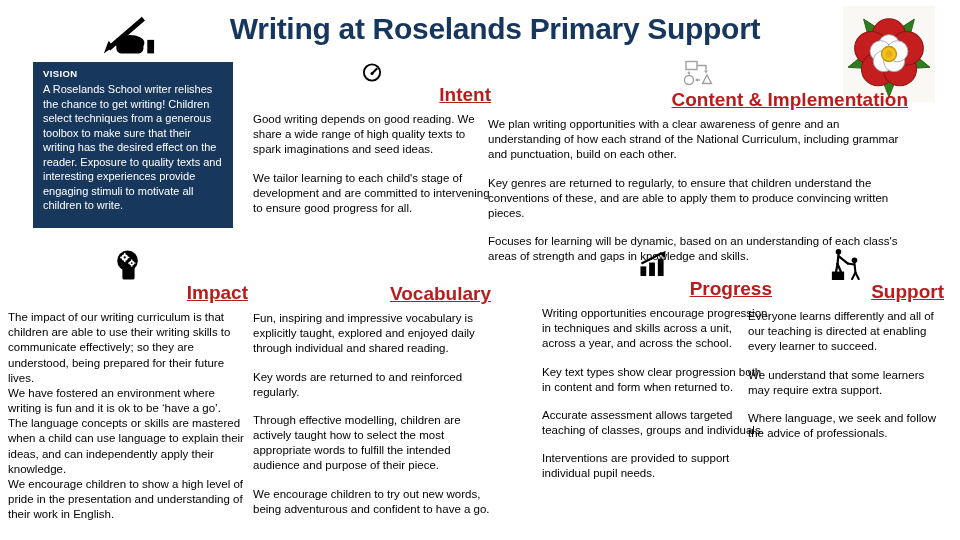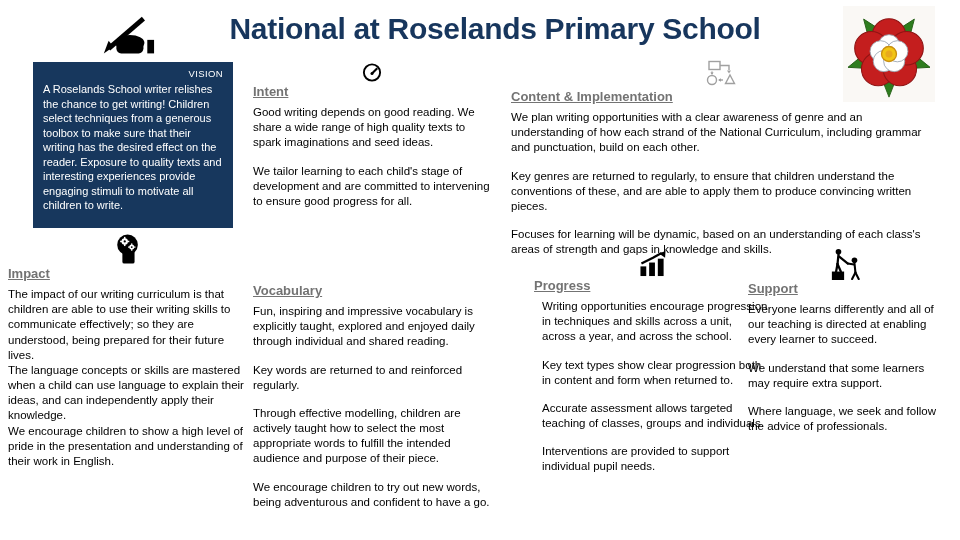--- a/index.html
+++ b/index.html
@@ -7,54 +7,54 @@
          font-family:"Liberation Sans",sans-serif;color:#000;}
   
   .title{position:absolute;left:170px;top:12px;width:650px;margin:0;text-align:center;
          font-size:30px;font-weight:bold;color:#17365D;letter-spacing:-.3px;}
   .pen-wrap{position:absolute;left:98px;top:16px;width:58px;height:40px;}
   .rose-wrap{position:absolute;left:843px;top:6px;width:92px;height:96px;background:#faf8f5;
              display:flex;align-items:center;justify-content:center;}
   
   .vision{position:absolute;left:33px;top:62px;width:200px;height:166px;background:#17375D;
           color:#fff;box-sizing:border-box;padding:6px 10px 6px 10px;}
-  .vision h2{margin:0 0 3px 0;font-size:9.5px;letter-spacing:.4px;text-align:right;font-weight:normal;}
+  .vision h2{margin:0 0 3px 0;font-size:9.5px;letter-spacing:.4px;text-align:left;font-weight:bold;}
   .vision p{margin:0;font-size:11px;line-height:1.32;}
   
   .sec{position:absolute;}
   .sec-icon{display:flex;justify-content:center;margin:0 0 1px 0;}
-  .sec h2{margin:1px 0 6px 0;text-align:left;font-size:13px;font-weight:bold;
-          color:#737373;text-decoration:underline;}
+  .sec h2{margin:1px 0 6px 0;text-align:right;font-size:19px;font-weight:bold;
+          color:#b91c1c;text-decoration:underline;}
   .para{margin:0 0 13px 0;font-size:11.5px;line-height:1.32;}
   .para.tight{margin:0;}
   .para:last-child{margin-bottom:0;}
   .sec-intent{left:253px;top:62px;width:238px;}
-  .sec-content{left:511px;top:60px;width:420px;}
-  .sec-impact{left:8px;top:232px;width:240px;}
+  .sec-content{left:488px;top:60px;width:420px;}
+  .sec-impact{left:8px;top:248px;width:240px;}
   .sec-vocabulary{left:253px;top:282px;width:238px;}
   .sec-progress{left:534px;top:250px;width:238px;}
   .sec-progress .para{margin-left:8px;margin-right:4px;}
   .sec-support{left:748px;top:248px;width:196px;}
 </style>
 </head>
 <body>
 
 <div class="slide">
 
   <div class="pen-wrap">
     <svg width="58" height="40" viewBox="0 0 60 40" aria-hidden="true">
       <line x1="11" y1="33" x2="47" y2="2" stroke="#000" stroke-width="5"></line>
       <polygon points="6,38 16,31 11,25" fill="#000"></polygon>
       <rect x="19" y="22" width="28" height="16" rx="5" fill="#000"></rect>
       <ellipse cx="33" cy="27" rx="15" ry="8" fill="#000"></ellipse>
       <rect x="51" y="24" width="7" height="14" fill="#000"></rect>
     </svg>
   </div>
 
-  <h1 class="title">National at Roselands Primary School</h1>
+  <h1 class="title">Writing at Roselands Primary Support</h1>
 
   <div class="rose-wrap">
     <svg width="88" height="88" viewBox="0 0 100 100" aria-hidden="true">
       <g fill="#2E7D1E" stroke="#245F16" stroke-width="1">
         <polygon points="50,1 43,19 57,19" transform="rotate(36 50 50)"></polygon>
         <polygon points="50,1 43,19 57,19" transform="rotate(108 50 50)"></polygon>
         <polygon points="50,1 43,19 57,19" transform="rotate(180 50 50)"></polygon>
         <polygon points="50,1 43,19 57,19" transform="rotate(252 50 50)"></polygon>
         <polygon points="50,1 43,19 57,19" transform="rotate(324 50 50)"></polygon>
       </g>
@@ -133,20 +133,21 @@
             <rect x="19.4" y="17.5" width="1.2" height="2"></rect>
           <rect x="16" y="14.9" width="2" height="1.2"></rect>
             <rect x="22" y="14.9" width="2" height="1.2"></rect>
         </g>
         <circle cx="12.5" cy="9.5" r="1.2" fill="#000"></circle>
         <circle cx="20" cy="15.5" r="1" fill="#000"></circle>
       </svg>
     </div>
     <h2>Impact</h2>
     <p class="para tight">The impact of our writing curriculum is that children  are able to use their writing skills to communicate effectively; so they are understood, being prepared for their future lives.</p>
+    <p class="para tight">We have fostered an environment where writing is fun and it is ok to be ‘have a go’.</p>
     <p class="para tight">The language concepts or skills are mastered when a child can use language to explain their ideas, and can independently apply their knowledge.</p>
     <p class="para tight">We encourage children to show a high level of pride in the presentation and understanding of their work in English.</p>
   </section>
 
   <section class="sec sec-vocabulary">
     <h2>Vocabulary</h2>
     <p class="para">Fun, inspiring and impressive vocabulary is explicitly taught, explored and enjoyed daily through individual and shared reading.</p>
     <p class="para">Key words are returned to and reinforced regularly.</p>
     <p class="para">Through effective modelling, children are actively taught how to select the most appropriate words to fulfill the intended audience and purpose of their piece.</p>
     <p class="para">We encourage children to try out new words, being adventurous and confident to have a go.</p>

